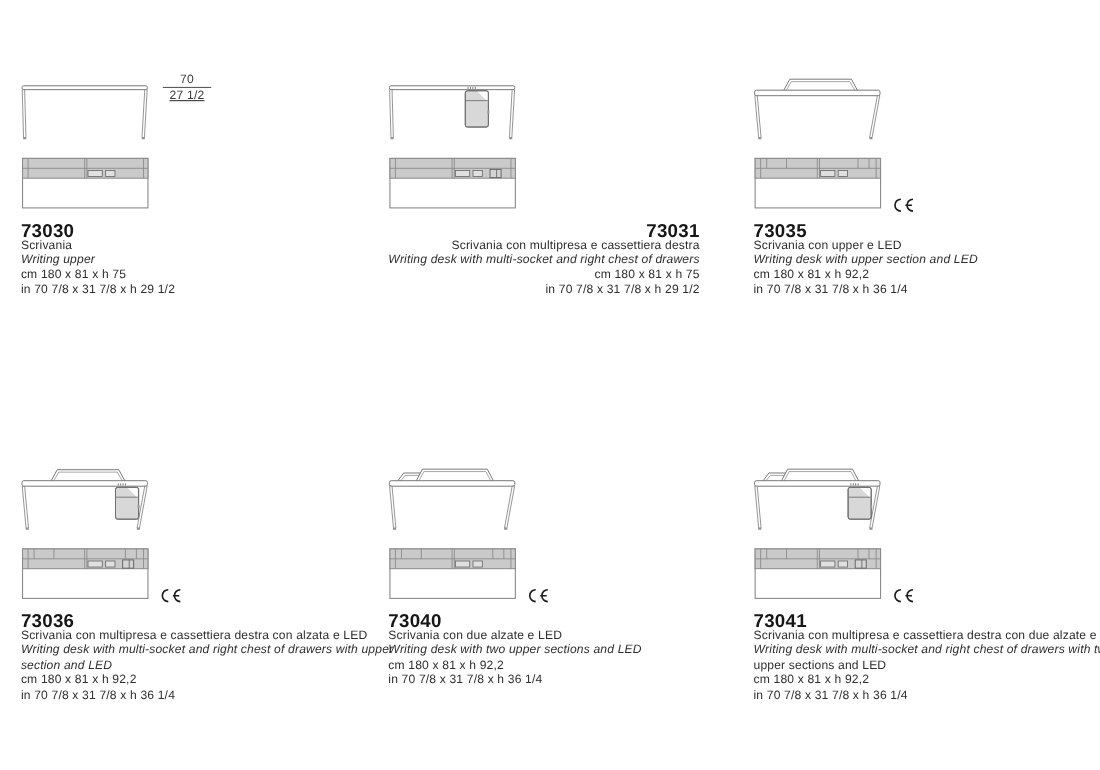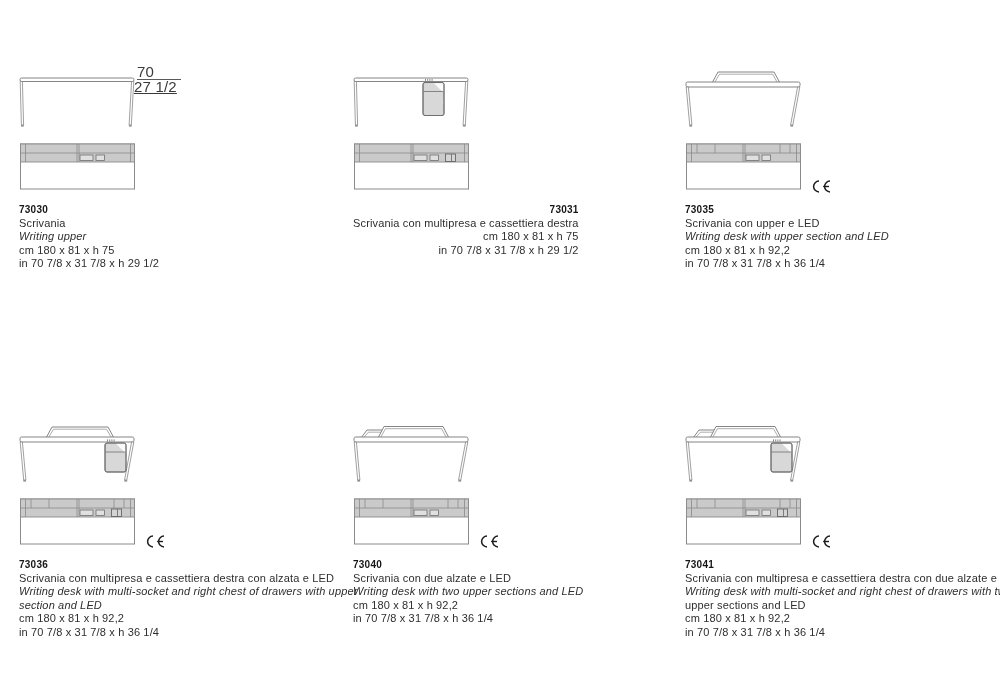--- a/index.html
+++ b/index.html
@@ -8,28 +8,28 @@
     font-family:"Liberation Sans",sans-serif;color:#2e2e2e;
   }
   .cell{position:absolute;width:334px;height:300px;}
   .cell-0{left:18px;top:60px;}
   .cell-1{left:352px;top:60px;text-align:right;}
   .cell-2{left:684px;top:60px;}
   .cell-3{left:18px;top:415px;}
   .cell-4{left:352px;top:415px;}
   .cell-5{left:684px;top:415px;}
   .drawing{position:absolute;left:0;top:0;}
-  .dim-label{position:absolute;left:116px;top:6px;width:50px;
-    font-size:15px;line-height:12px;color:#3a3a3a;letter-spacing:0.2px;}
+  .dim-label{position:absolute;left:127px;top:6px;width:50px;text-align:center;
+    font-size:11px;line-height:12px;color:#3a3a3a;letter-spacing:0.2px;}
   .dim-top{display:block;margin:0 3px;padding-bottom:1px;border-bottom:1px solid #5a5a5a;}
   .dim-bottom{display:block;padding-top:1px;text-decoration:underline;}
   .ce{position:absolute;left:126px;top:119px;}
   .txt{position:absolute;left:1px;top:143px;font-size:11px;line-height:13.5px;
     letter-spacing:0.15px;white-space:nowrap;}
-  .code{font-weight:bold;font-size:10px;color:#161616;letter-spacing:0.25px;}
+  .code{font-weight:bold;font-size:17px;color:#161616;letter-spacing:0.25px;}
   .line{display:block;}
   .it{font-style:italic;}
 </style>
 </head>
 <body>
 
 <div class="cell cell-0">
   <svg class="drawing" width="120" height="132" viewBox="0 0 120 132">
       <rect x="2" y="18" width="114" height="3.5" rx="1.6" fill="#fff" stroke="#777777" stroke-width="0.9"></rect>
       <polygon points="2.2,21.5 4.4,21.5 5.6000000000000005,65 3.4000000000000004,65" fill="#fff" stroke="#777777" stroke-width="0.7"></polygon>
@@ -83,20 +83,21 @@
       <line x1="61" y1="84" x2="61" y2="102" stroke="#8a8a8a" stroke-width="0.8"></line>
       <line x1="112.5" y1="84" x2="112.5" y2="102" stroke="#8a8a8a" stroke-width="0.8"></line>
       <rect x="62" y="95" width="13" height="5.5" fill="#e0e0e0" stroke="#6e6e6e" stroke-width="0.8"></rect>
       <rect x="78" y="95" width="8.5" height="5.5" fill="#e0e0e0" stroke="#6e6e6e" stroke-width="0.8"></rect>
       <rect x="93.5" y="94" width="10" height="7.5" fill="#d4d4d4" stroke="#666" stroke-width="0.9"></rect>
       <line x1="99.5" y1="94" x2="99.5" y2="101.5" stroke="#666" stroke-width="0.8"></line>
     </svg>
   <div class="txt">
     <span class="line code">73031</span>
     <span class="line">Scrivania con multipresa e cassettiera destra</span>
+    <span class="line it">Writing desk with multi-socket and right chest of drawers</span>
     <span class="line">cm 180 x 81 x h 75</span>
     <span class="line">in 70 7/8  x 31 7/8 x h 29 1/2</span>
   </div>
 </div>
 
 <div class="cell cell-2">
   <svg class="drawing" width="120" height="132" viewBox="0 0 120 132">
       <polygon points="28,23 34,12 90,12 96,23" fill="#fff" stroke="#777777" stroke-width="0.9"></polygon>
       <polyline points="30.4,23 35.4,14.2 88.6,14.2 93.6,23" fill="none" stroke="#777777" stroke-width="0.6"></polyline>
       <rect x="2" y="22" width="114" height="5" rx="1.6" fill="#fff" stroke="#777777" stroke-width="0.9"></rect>

